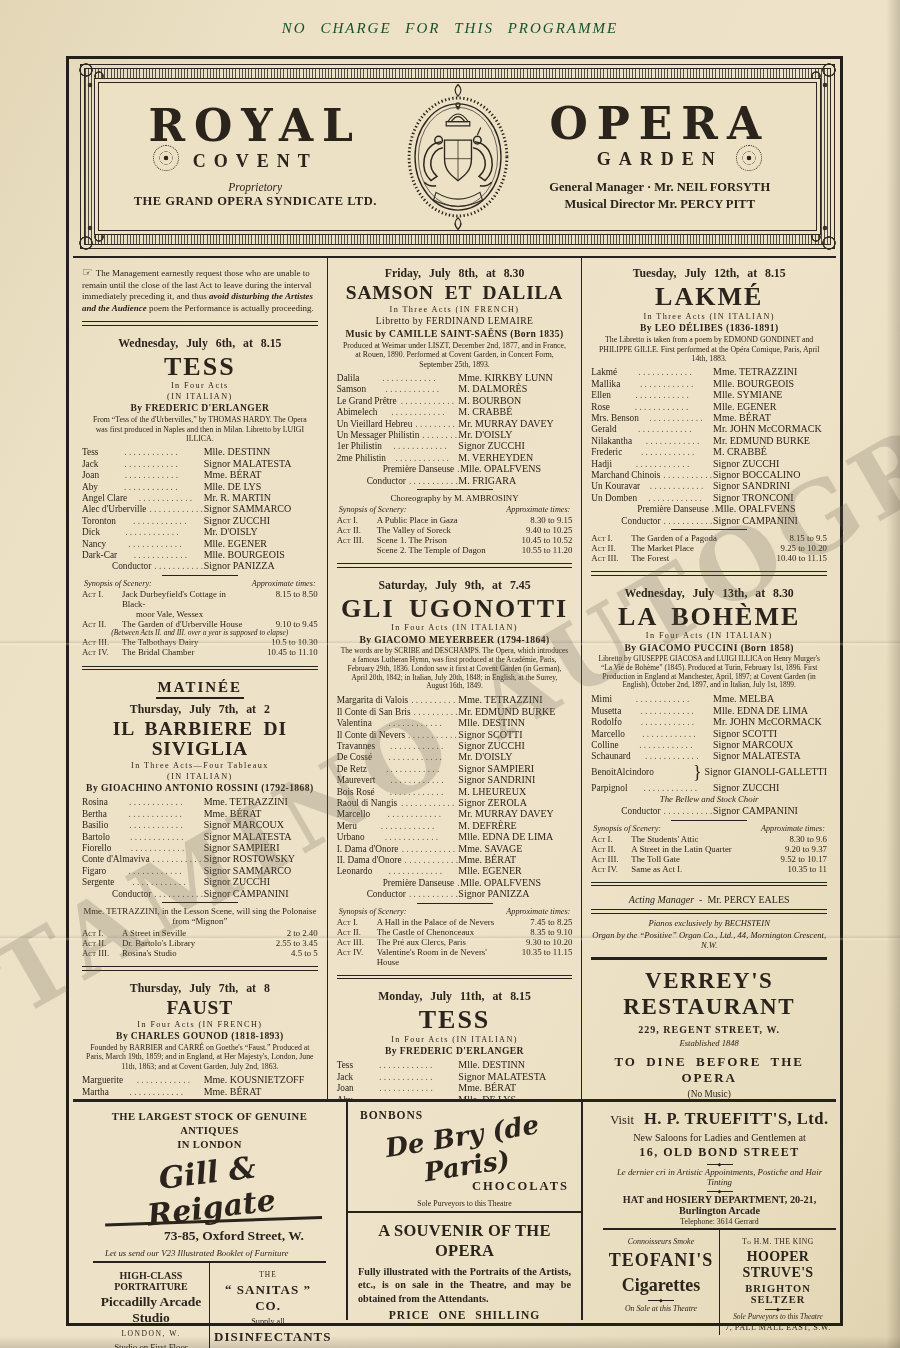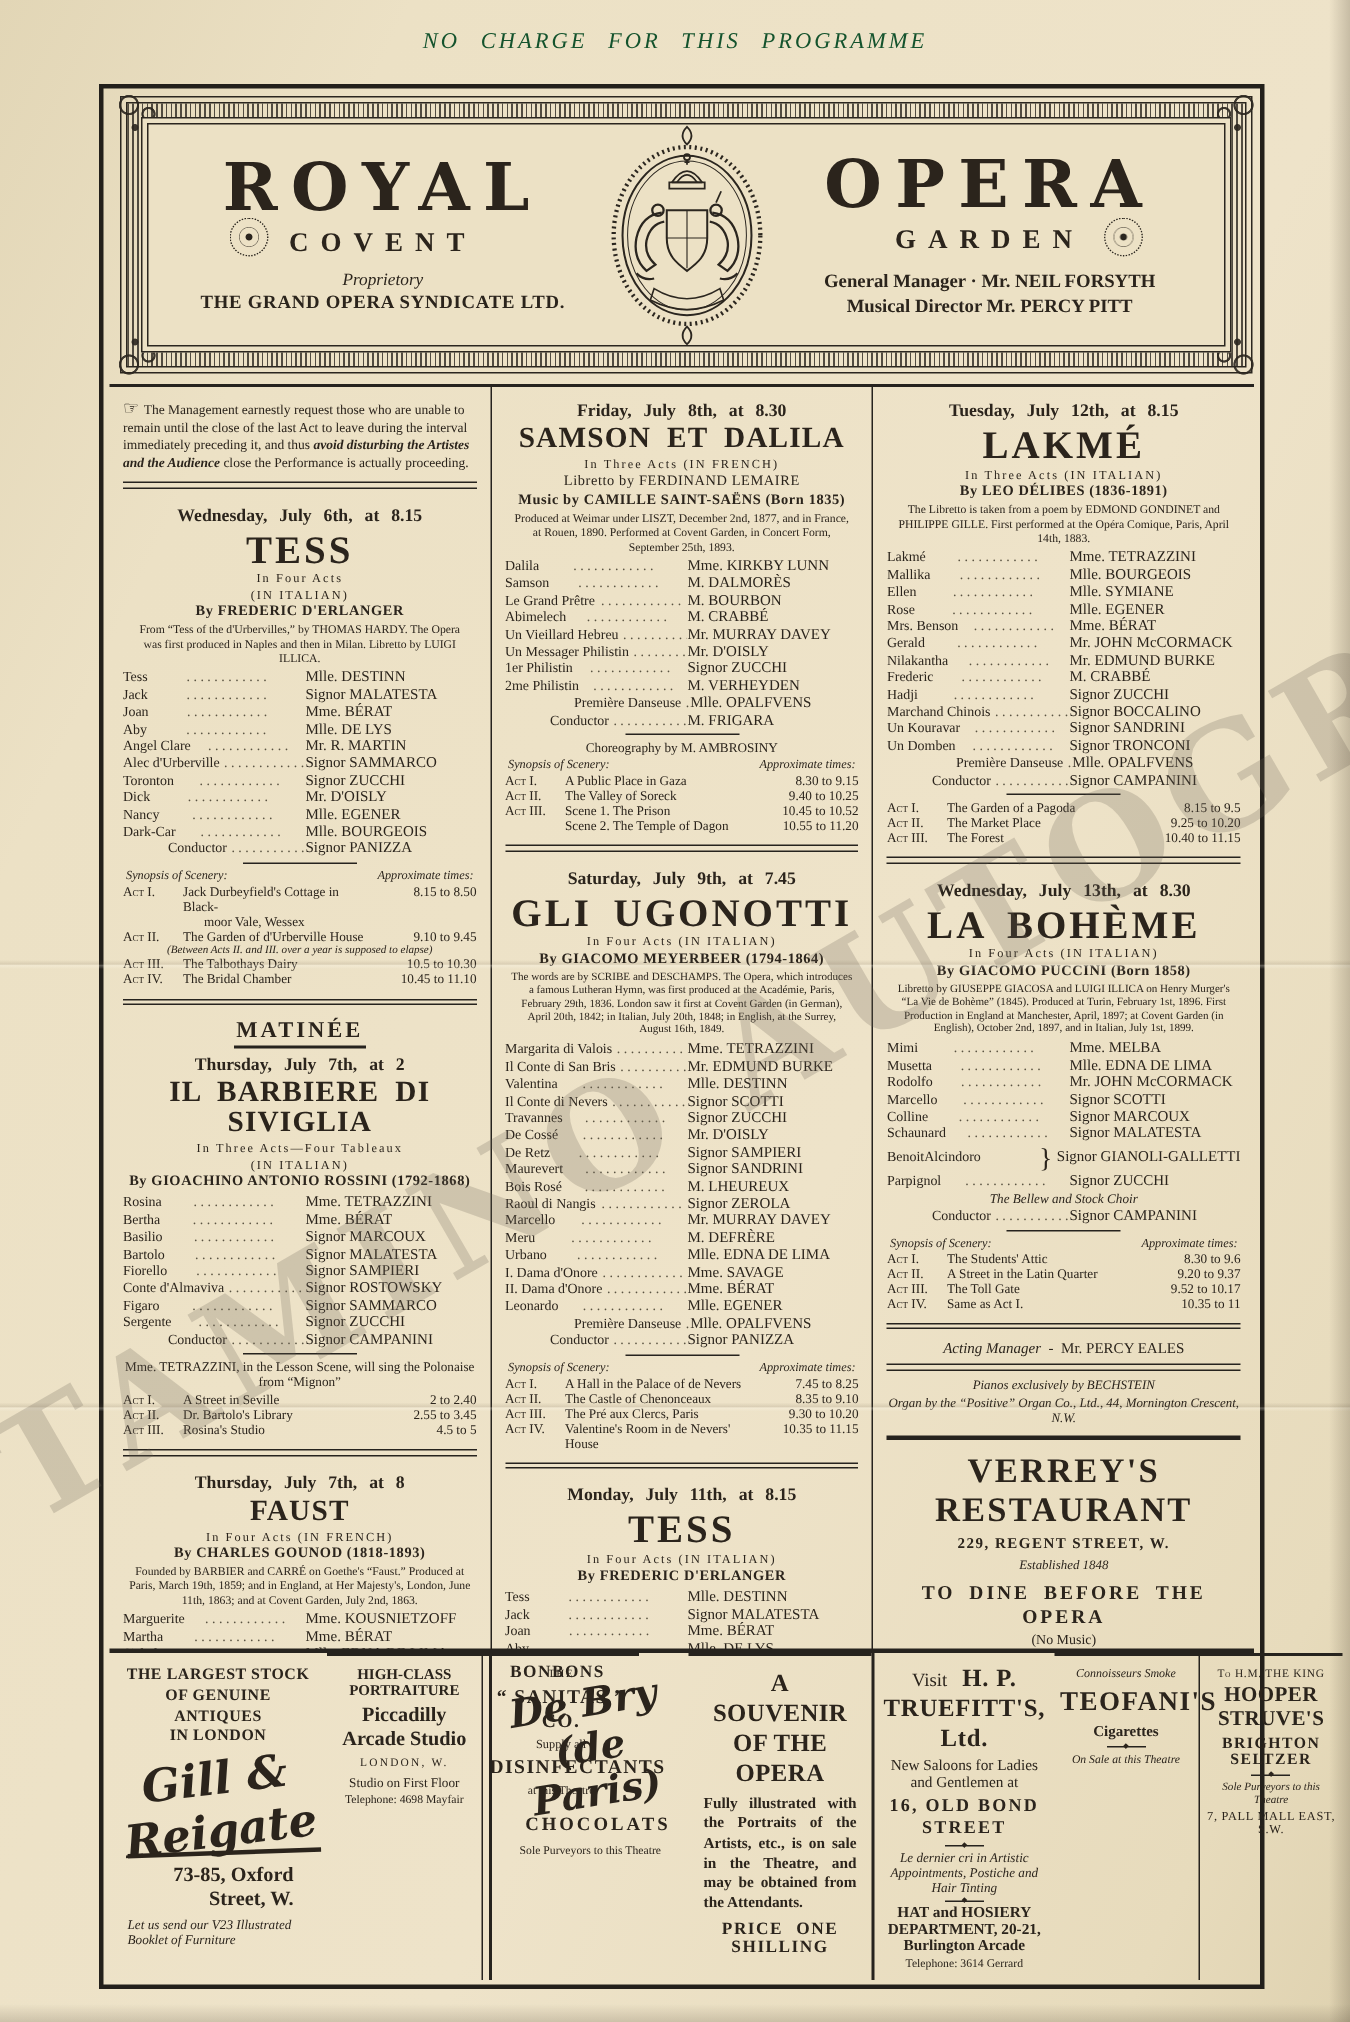--- a/index.html
+++ b/index.html
@@ -90,21 +90,21 @@
   .ad-verreys{border-top:3px solid #26231e;text-align:center;padding:8px 0 6px;margin-top:4px;}
   .verreys-name{font-size:23px;letter-spacing:1.5px;word-spacing:6px;font-weight:bold;}
   .verreys-addr{font-size:10px;font-weight:bold;letter-spacing:1px;margin-top:4px;}
   .verreys-est{font-style:italic;font-size:8.6px;margin-top:3px;}
   .verreys-dine{font-size:13px;font-weight:bold;letter-spacing:2px;word-spacing:4px;margin-top:6px;}
   .verreys-sub{font-size:9.3px;margin-top:3px;}
   .mini-rule{width:26px;border-top:1px solid #26231e;margin:4px auto 2px;position:relative;}
   .mini-rule::after{content:"◆";position:absolute;left:50%;top:-4px;transform:translateX(-50%);font-size:5px;}
   
   .ads{position:absolute;left:4px;right:4px;top:1040px;height:218px;border-top:3px solid #26231e;display:flex;background:transparent;}
-  .ads-col{flex:1 1 0;display:flex;flex-direction:row;min-width:0;}
+  .ads-col{flex:1 1 0;display:flex;flex-direction:column;min-width:0;margin-left:20px;}
   .ads-col.mid{border-left:2px solid #26231e;border-right:2px solid #26231e;}
   .ad-gill{flex:1.5;padding:8px 8px 3px;text-align:center;}
   .gill-head{font-size:10.6px;font-weight:bold;letter-spacing:.4px;line-height:1.3;}
   .gill-logo{font-style:italic;font-size:30px;margin-top:4px;transform:rotate(-7deg);display:inline-block;
     font-family:"DejaVu Serif",serif;font-weight:bold;}
   .gill-logo::after{content:"";display:block;border-bottom:3px solid #2b241c;transform:rotate(5deg) translateY(-5px);}
   .gill-addr{font-size:13.5px;font-weight:bold;text-align:right;padding-right:14px;margin-top:0;}
   .gill-tag{font-style:italic;font-size:8.8px;text-align:left;padding-left:4px;margin-top:4px;}
   .ads-row{flex:1;display:flex;border-top:2px solid #26231e;}
   .ad-cell{flex:1 1 0;text-align:center;padding:7px 4px 3px;min-width:0;}
@@ -132,21 +132,21 @@
   .ad-truefitts{flex:1.18;padding:7px 6px 2px;text-align:center;}
   .tru-visit{font-size:12.5px;}
   .tru-name{font-size:16.5px;font-weight:bold;letter-spacing:.5px;margin-left:6px;}
   .tru-1{font-size:10.2px;margin-top:3px;}
   .tru-2{font-size:12px;font-weight:bold;letter-spacing:1.5px;margin-top:2px;}
   .tru-3{font-style:italic;font-size:8.8px;margin-top:2px;}
   .tru-4{font-size:10.2px;font-weight:bold;margin-top:2px;}
   .tru-5{font-size:7.8px;margin-top:1px;}
   .teo-1{font-style:italic;font-size:8px;}
   .teo-name{font-size:18px;font-weight:bold;letter-spacing:1px;margin-top:4px;}
-  .teo-prod{font-size:10px;font-weight:bold;margin-top:4px;}
+  .teo-prod{font-size:18px;font-weight:bold;margin-top:4px;}
   .teo-2{font-style:italic;font-size:7.8px;margin-top:3px;}
   .hoop-0{font-size:7.6px;font-variant:small-caps;letter-spacing:.5px;}
   .hoop-name{font-size:14px;font-weight:bold;margin-top:3px;letter-spacing:.3px;}
   .hoop-prod{font-size:10.5px;font-weight:bold;letter-spacing:1px;margin-top:2px;}
   .hoop-sole{font-style:italic;font-size:7.4px;margin-top:2px;}
   .hoop-addr{font-size:8.2px;letter-spacing:.5px;margin-top:2px;}
   
   .watermark{position:absolute;left:4px;top:932px;transform:rotate(-30deg);transform-origin:0 50%;
     font-size:96px;letter-spacing:8px;font-weight:bold;white-space:nowrap;z-index:6;pointer-events:none;
     color:rgba(110,100,86,.24);font-family:"DejaVu Serif",serif;}
@@ -227,21 +227,21 @@
           </div>
         </div>
       </div>
     </div>
   </div>
 
   <div class="columns">
 
     <div class="col" id="col-left">
       <div class="mgmt">
-        <span class="manicule">☞</span><span>The Management earnestly request those who are unable to remain until the close of the last Act to leave during the interval immediately preceding it, and thus </span><span class="bi">avoid disturbing the Artistes and the Audience</span><span> close the Performance is actually proceeding.</span>
+        <span class="manicule">☞</span><span>The Management earnestly request those who are unable to remain until the close of the last Act to leave during the interval immediately preceding it, and thus </span><span class="bi">avoid disturbing the Artistes and the Audience</span><span> poem the Performance is actually proceeding.</span>
       </div>
       <div class="rule-double"></div>
       <div id="mount-left">
           <section class="sec">
             <div class="date">Wednesday, July 6th, at 8.15</div>
             <div class="title xl">TESS</div>
             <div class="subtitle">In Four Acts</div>
             <div class="subtitle">(IN ITALIAN)</div>
             <div class="byline b">By FREDERIC D'ERLANGER</div>
             <div class="prod-note">From “Tess of the d'Urbervilles,” by THOMAS HARDY. The Opera was first produced in Naples and then in Milan. Libretto by LUIGI ILLICA.</div>

